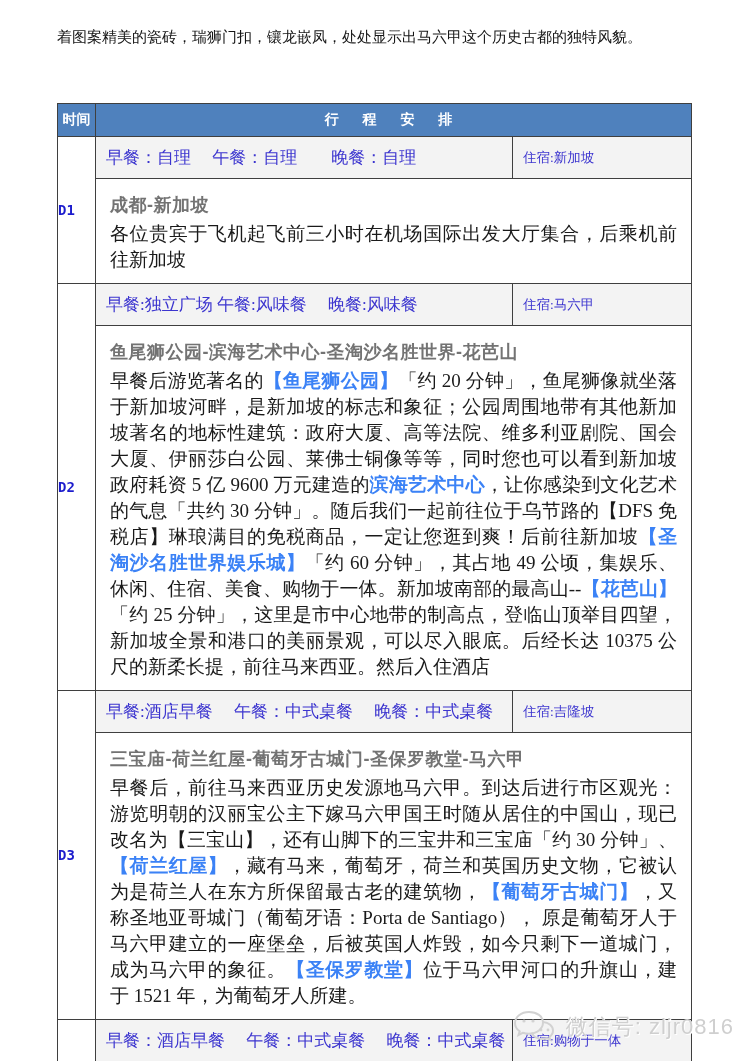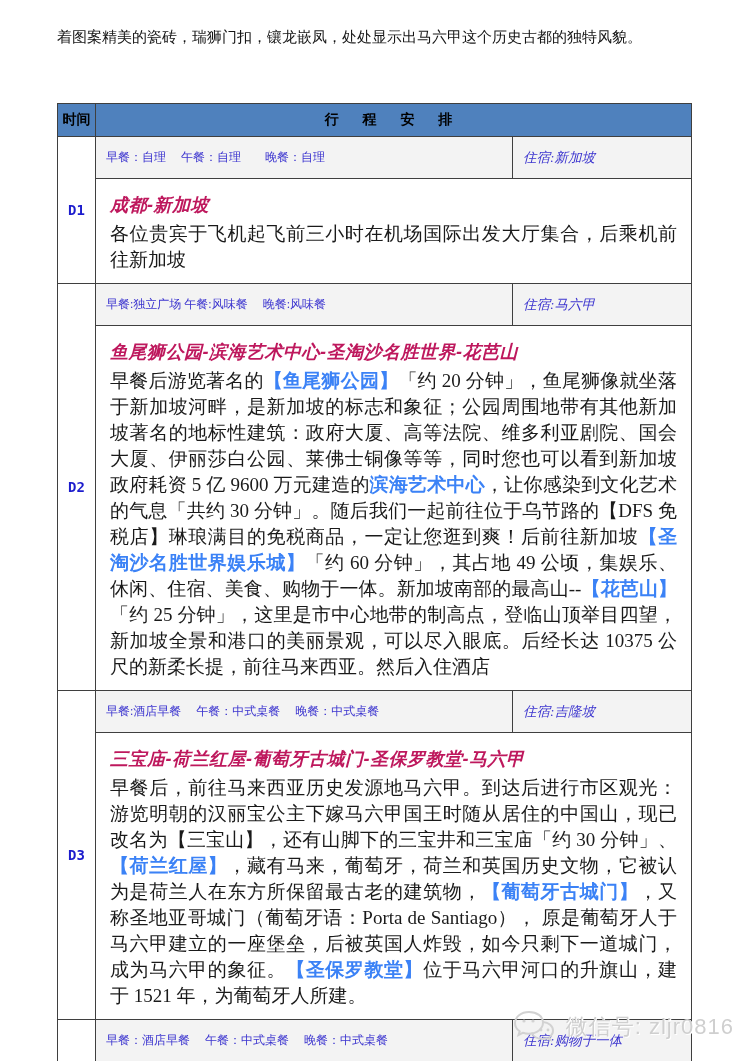--- a/index.html
+++ b/index.html
@@ -48,47 +48,46 @@
   }
   
   table.itin {
     margin:55px 0 0 57px;
     width:634px;
     border-collapse:collapse;
     table-layout:fixed;
   }
   table.itin th, table.itin td { border:1px solid #3f3f3f; vertical-align:middle; }
   tr.head-row th {
-    background:#4f81bd; color:#000000;
+    background:#4f81bd; color:#ffffff;
     height:33px; font-size:14px; font-weight:bold;
     font-family:"Liberation Sans", sans-serif;
   }
   th.th-sched { letter-spacing:10px; }
   td.d-cell, td.d-cell-empty {
-    text-align:center; font-weight:bold;
+    text-align:left; font-weight:bold;
     color:#1c1ccd; font-size:14px;
     font-family:"DejaVu Sans Mono", monospace;
     background:#fff;
   }
   td.meal-cell {
     background:#f3f3f3; color:#3c35cf;
-    font-size:12px; padding:11px 6px 11px 10px;
+    font-size:17px; padding:11px 6px 11px 10px;
     line-height:19px;
   }
   td.stay-cell {
     background:#f3f3f3; color:#3c35cf;
     font-size:13.5px; padding:11px 6px 11px 10px;
     line-height:19px;
-    font-style:italic;
   }
   td.content-cell { background:#fff; padding:4px 14px 10px 14px; }
   .day-title {
-    color:#be185d; font-weight:bold; font-size:18px;
+    color:#737373; font-weight:bold; font-size:18px;
     font-family:"Liberation Sans", sans-serif;
-    margin:10px 0 4px 0; letter-spacing:.5px;font-style:italic;
+    margin:10px 0 4px 0; letter-spacing:.5px;
   }
   .day-body {
     font-size:19px; line-height:26px; color:#1a1a1a;
     text-align:justify;
   }
   .day-body .hl { color:#3b82f6; font-weight:bold; }
   
   .watermark {
     position:absolute; right:16px; top:1010px;
     display:flex; align-items:center; gap:11px;

